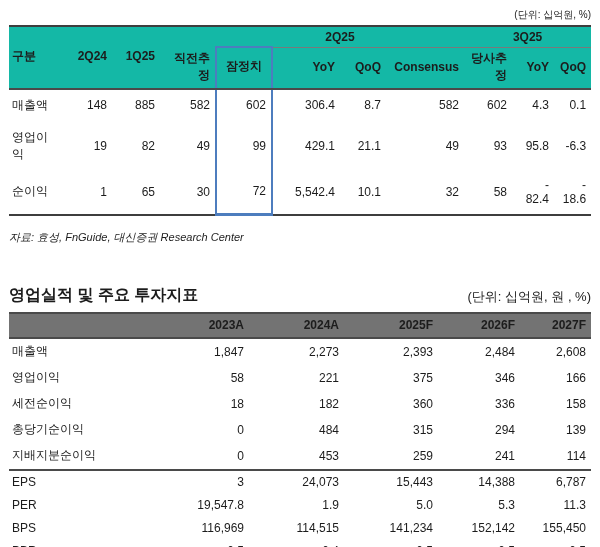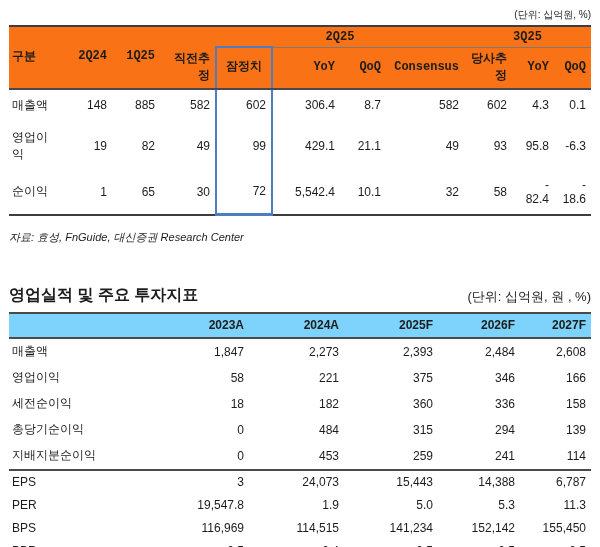--- a/index.html
+++ b/index.html
@@ -17,21 +17,21 @@
   table { border-collapse: collapse; width: 100%; table-layout: fixed; }
   .prewrap { white-space: pre-line; }
 
   
   .t1 {
     margin-top: 3px;
     font-size: 12px;
     border-top: 2px solid #3e3e3e;
     border-bottom: 2px solid #3e3e3e;
   }
-  .t1 thead th { background: #f97316; font-weight: bold; font-family: Liberation Mono, monospace; }
+  .t1 thead th { background: #14b8a6; font-weight: bold; }
   .t1 .group {
     text-align: center;
     padding: 3px 2px 2px 2px;
     border-bottom: 1px solid #7a7a7a;
   }
   .t1 th.span2 { border-bottom: 2px solid #4a4a4a; }
   .t1 tr.h2 th { border-bottom: 2px solid #4a4a4a; }
   .t1 .hl { text-align: left; vertical-align: middle; padding: 2px 2px 4px 3px; }
   .t1 .hr { text-align: right; vertical-align: middle; padding: 2px 5px 4px 2px; }
   .t1 .hb { vertical-align: bottom; }
@@ -51,21 +51,21 @@
   .sec-unit { font-size: 13px; }
 
   
   .t2 {
     margin-top: 6px;
     font-size: 12px;
     border-top: 2px solid #4a4a4a;
     border-bottom: 3px solid #383838;
   }
   .t2 thead th {
-    background: #7dd3fc;
+    background: #737373;
     font-weight: bold;
     text-align: right;
     padding: 4px 5px 5px 2px;
     border-bottom: 2px solid #4a4a4a;
   }
   .t2 td { padding: 4px 5px 5px 2px; }
   .t2 td.lab { text-align: left; padding-left: 3px; }
   .t2 td.num { text-align: right; }
   .t2 tr.sep td { border-top: 2px solid #4a4a4a; }
 </style>

